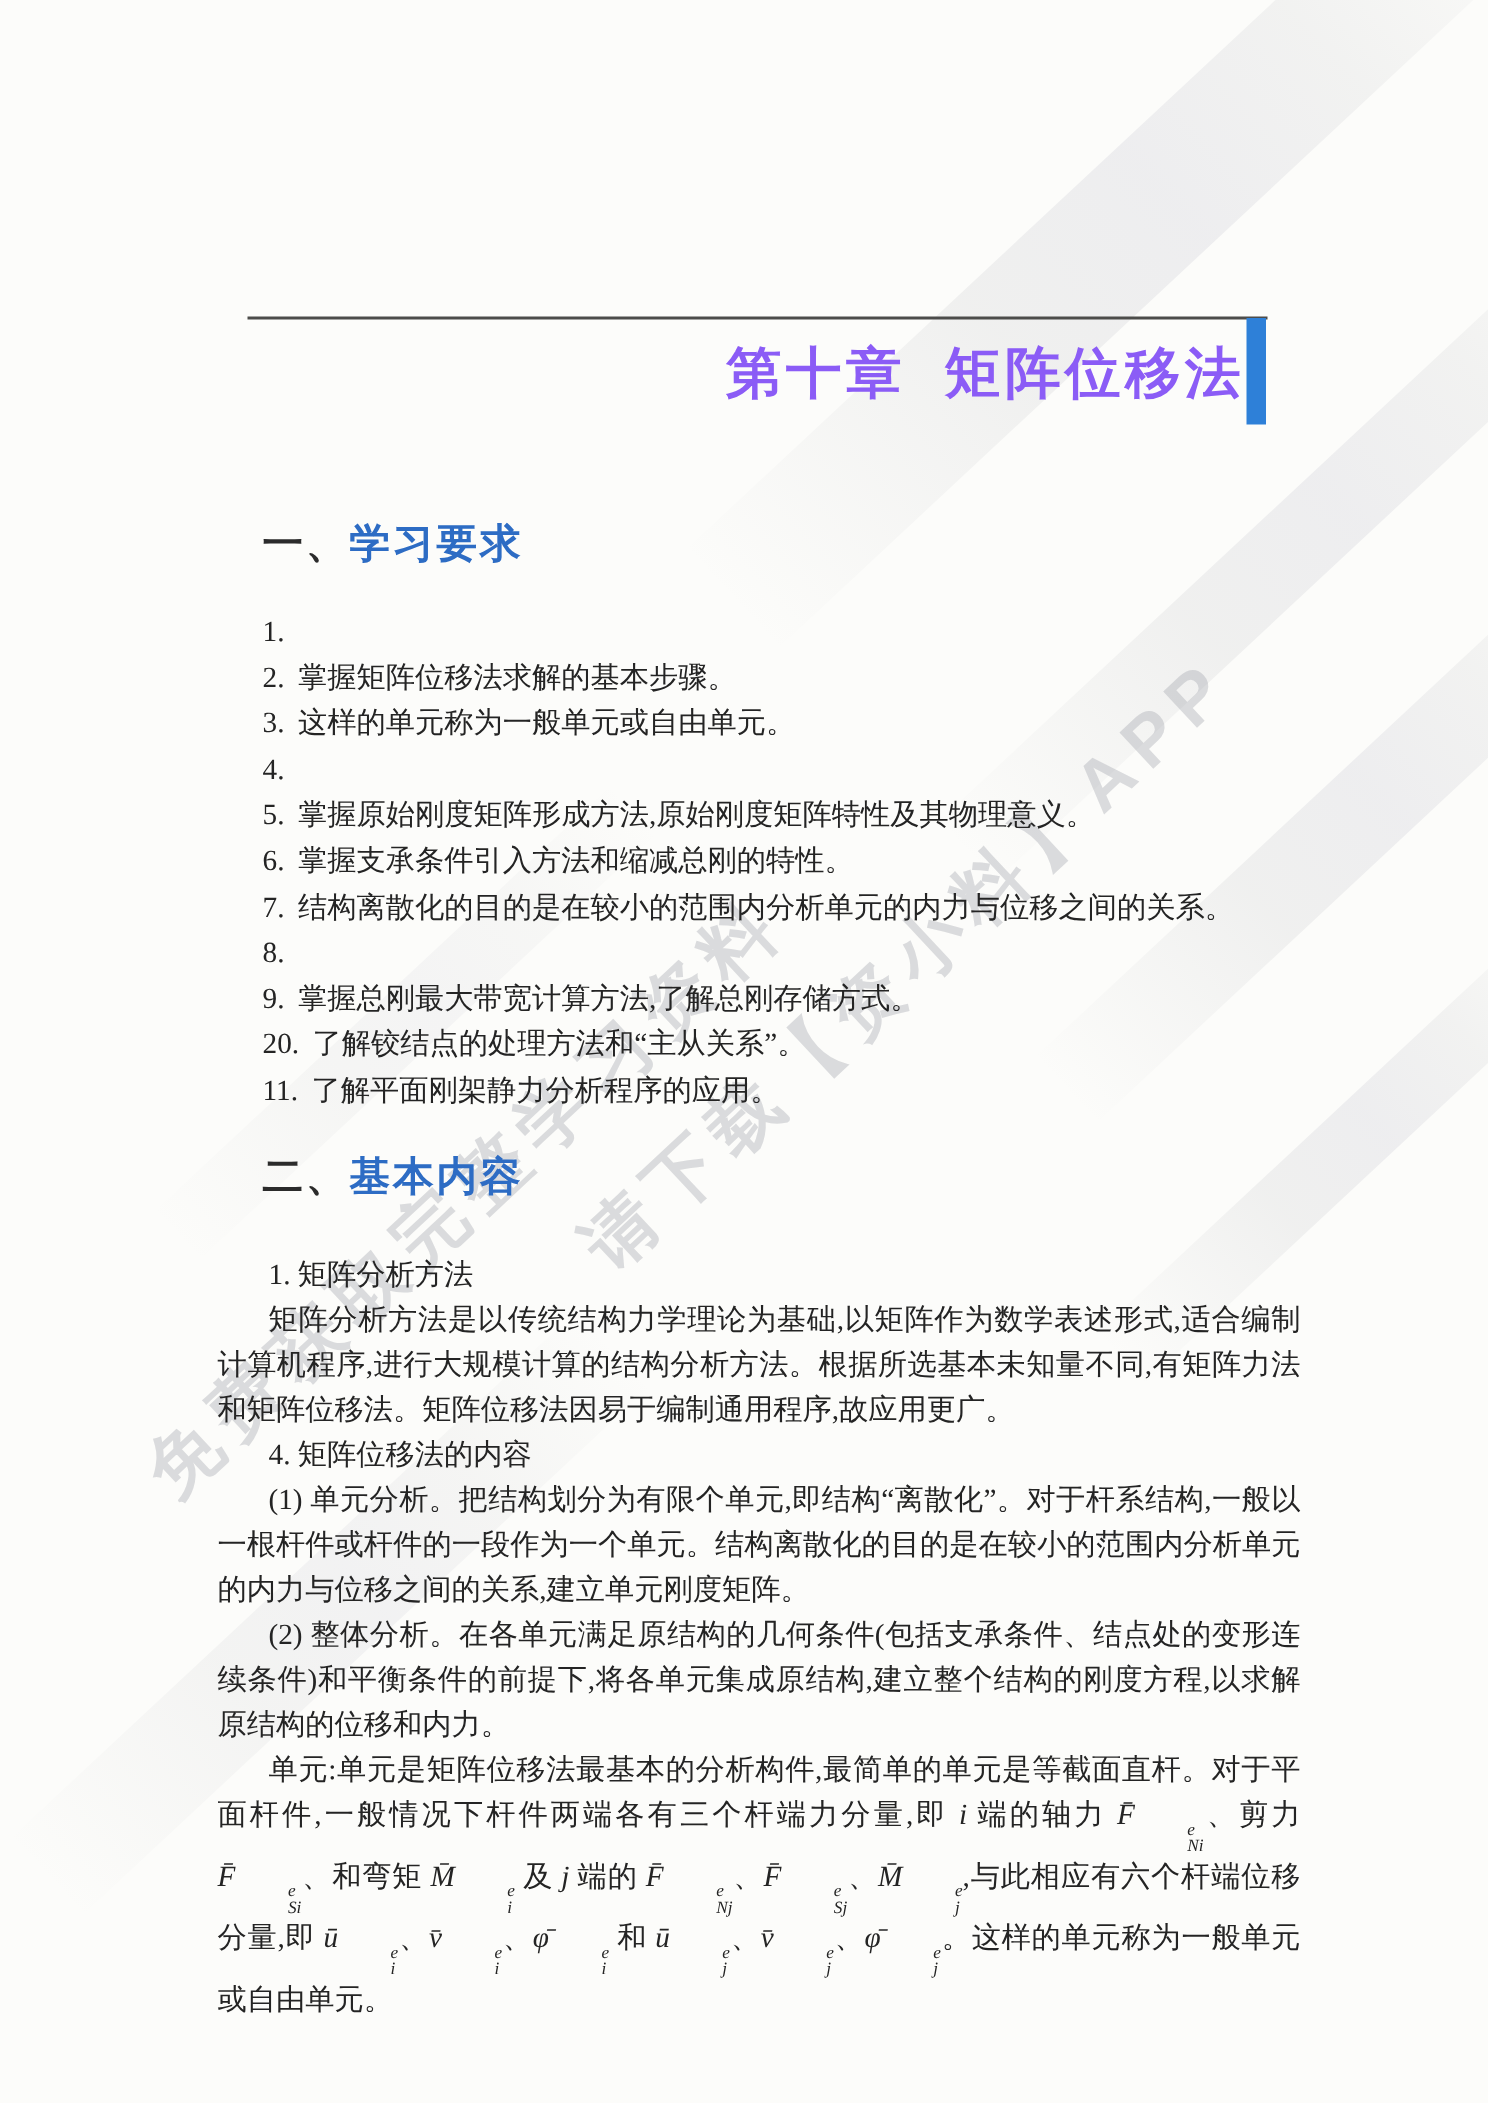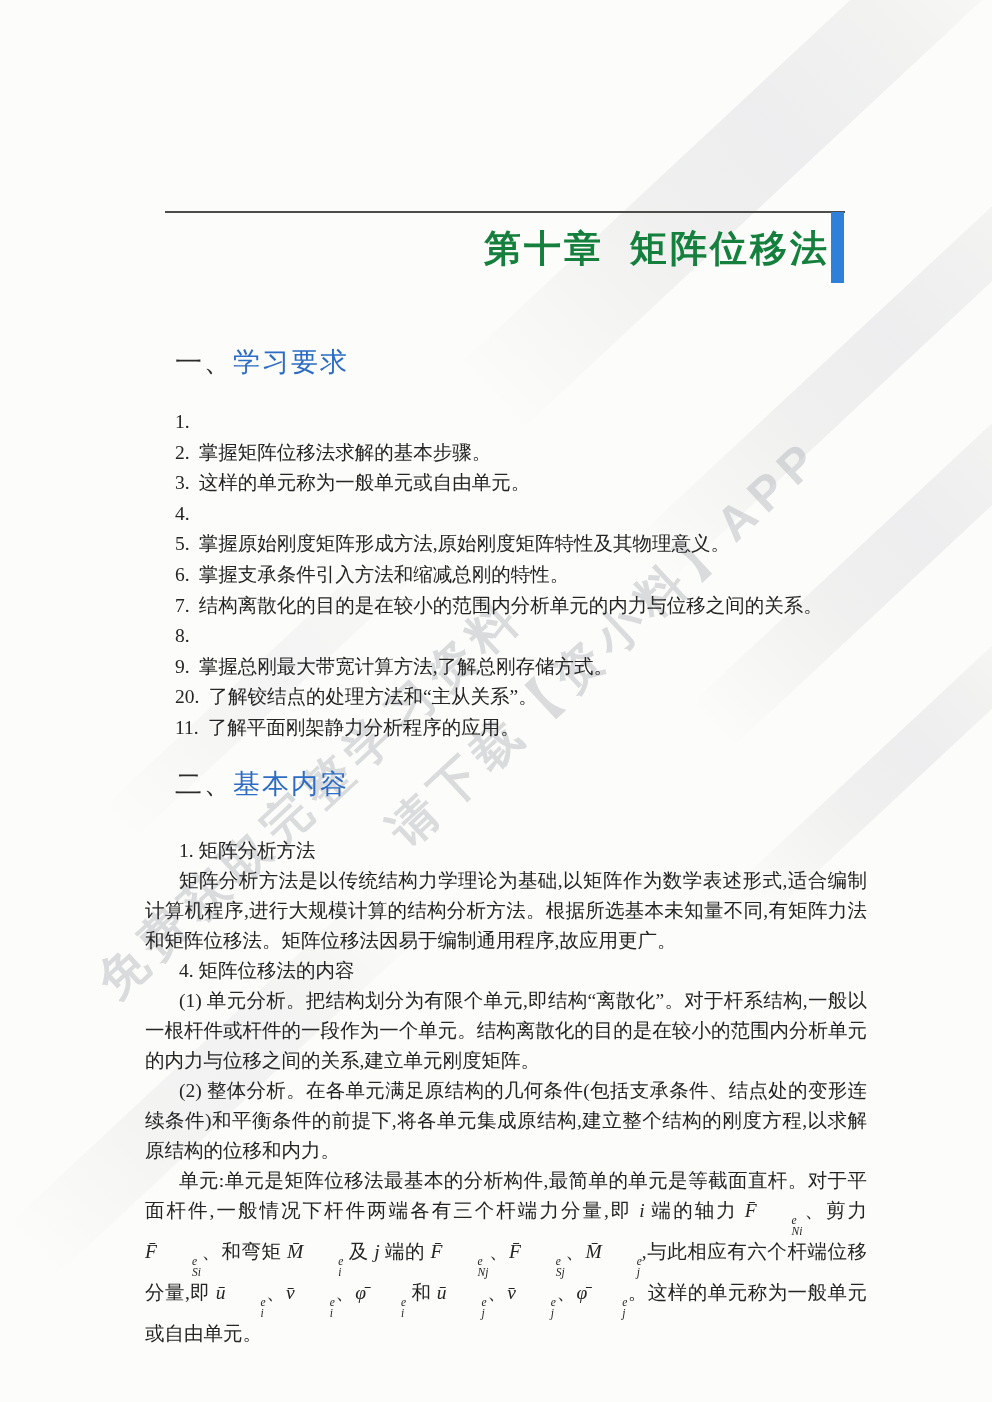--- a/index.html
+++ b/index.html
@@ -43,32 +43,32 @@
   .w2{left:320px;top:611px;}
   
   .top-rule{
     position:absolute;left:165px;top:211px;width:680px;height:2px;
     background:#4c4c4a;z-index:2;
   }
   .chapter{
     position:absolute;top:224px;right:162px;z-index:2;
     font-family:Liberation Serif, serif;
     font-weight:bold;font-size:37px;letter-spacing:3px;
-    color:#15803d;
+    color:#8b5cf6;
   }
   .chapter .chap-num{margin-right:26px;}
   .side-bar{
     position:absolute;left:831px;top:212px;width:13px;height:71px;
     background:#2e80d8;z-index:2;
   }
   
   .sec{
     position:absolute;left:175px;z-index:2;
     font-family:"Liberation Sans","DejaVu Sans",sans-serif;
-    font-weight:normal;font-size:27px;letter-spacing:2px;
+    font-weight:bold;font-size:27px;letter-spacing:2px;
   }
   .sec1{top:344px;}
   .sec2{top:766px;}
   .sec-num{color:#2b2b2b;}
   .sec-title{color:#2d6cc4;}
   
   .req-list{
     position:absolute;left:175px;top:407px;width:700px;z-index:2;
     font-size:19.5px;line-height:30.6px;color:#242424;
   }

